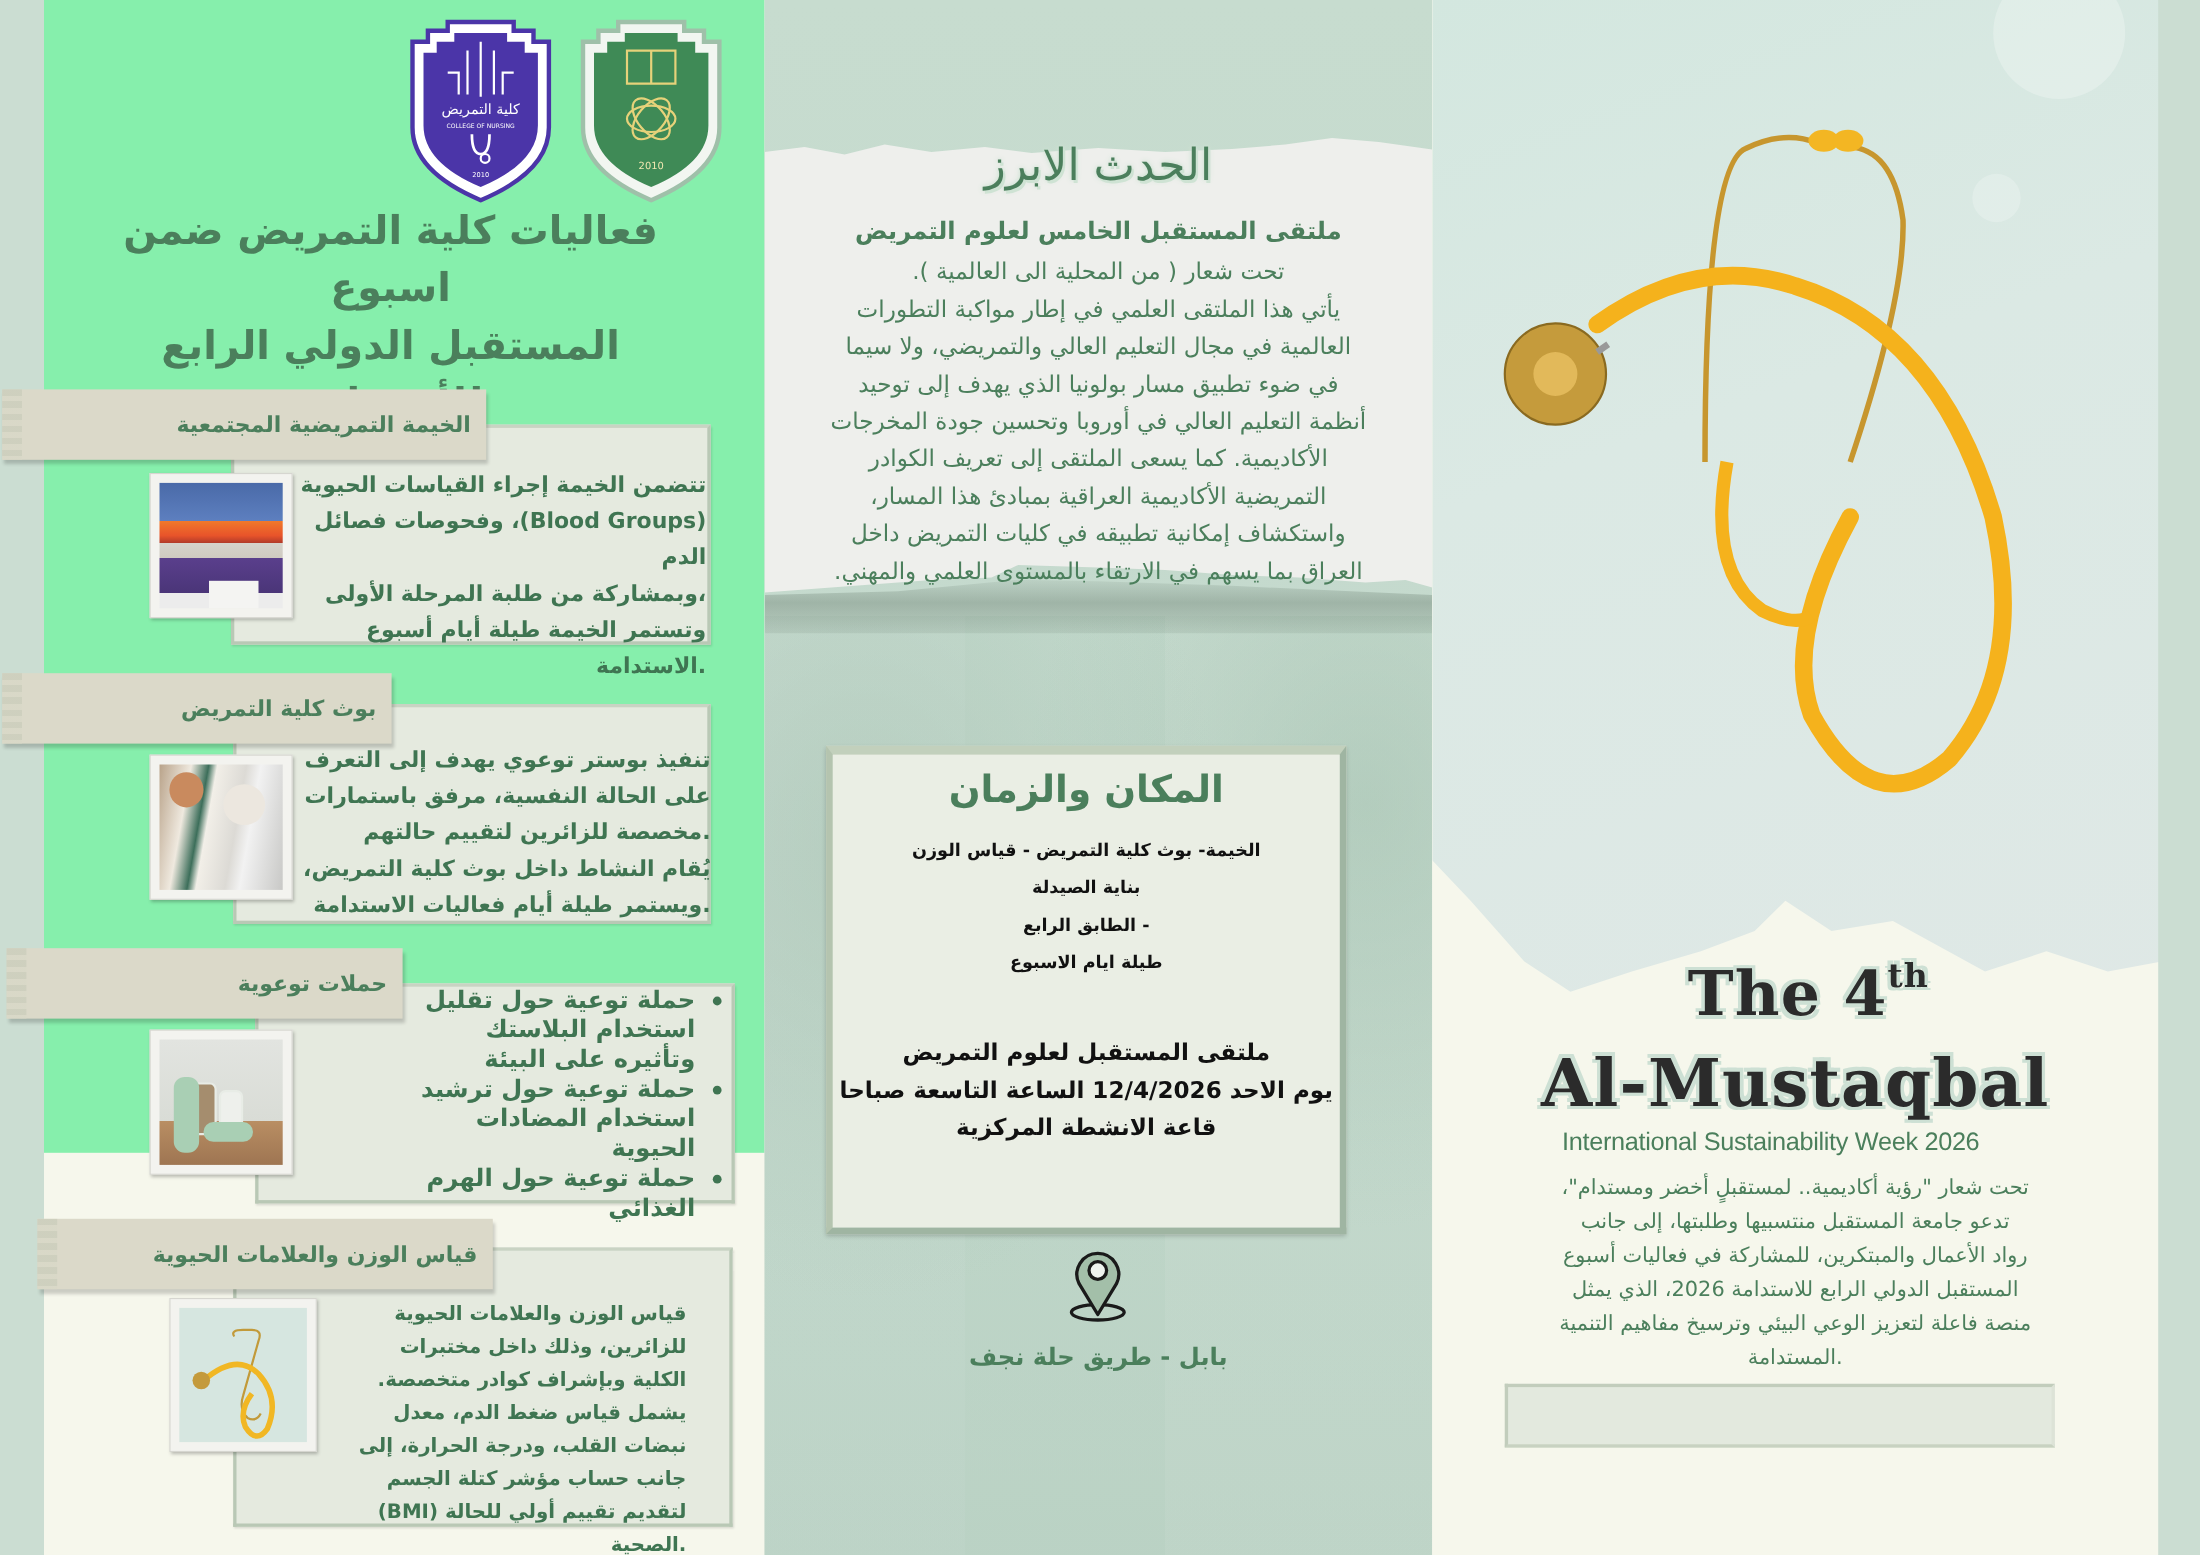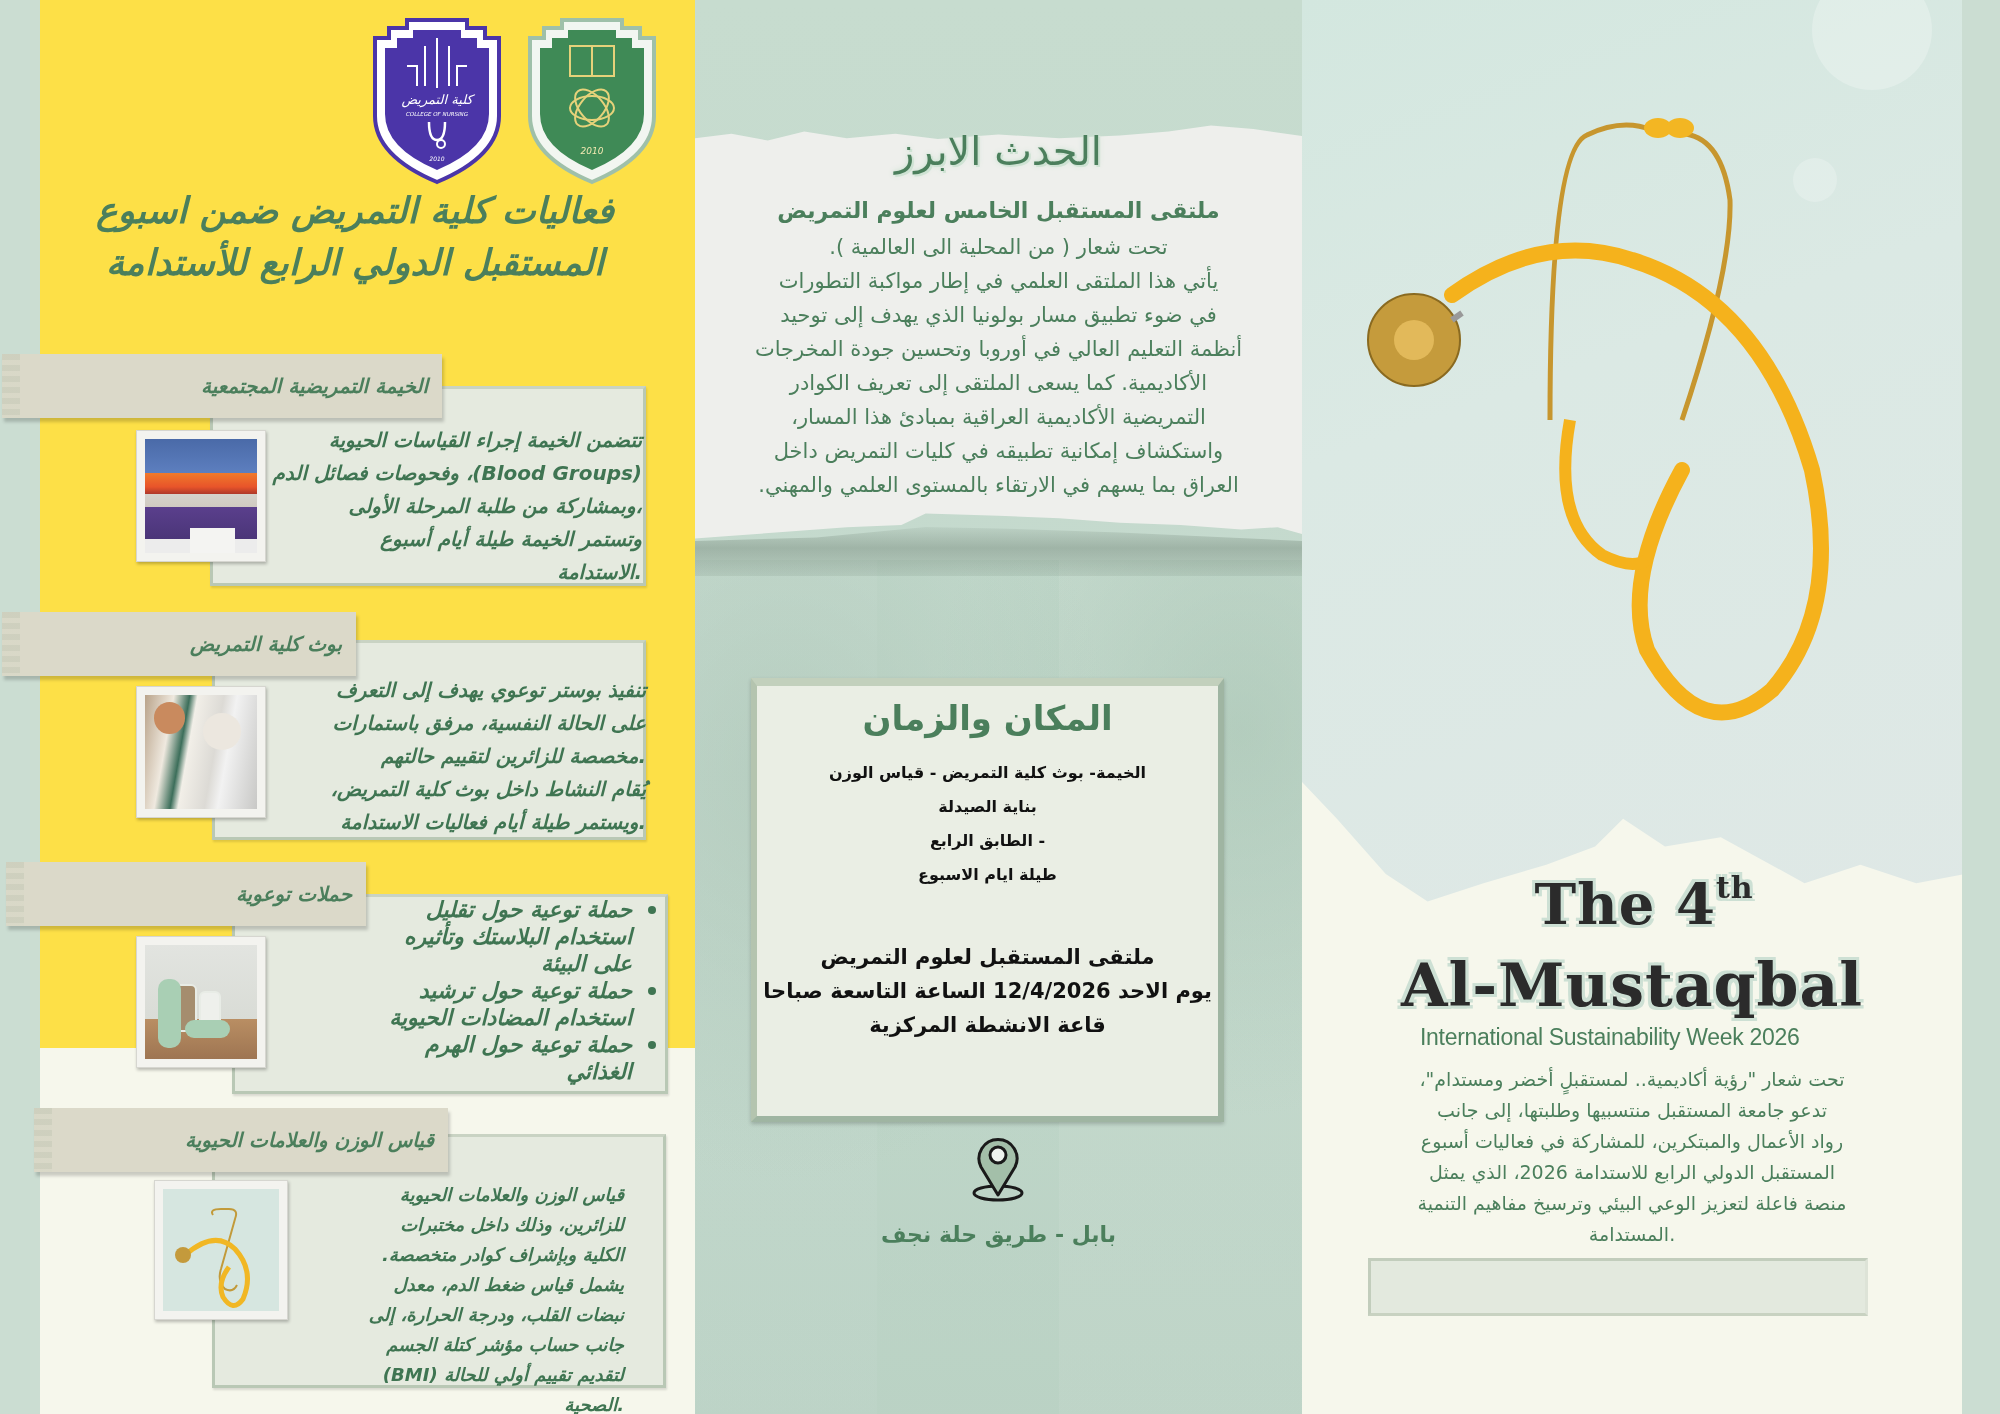--- a/index.html
+++ b/index.html
@@ -6,22 +6,21 @@
   html, body { width: 2000px; height: 1414px; overflow: hidden; }
   body {
     position: relative;
     background: #f6f7ec;
     font-family: "DejaVu Sans", sans-serif;
   }
 
   
   #left-panel {
     position: absolute; left: 0; top: 0; width: 695px; height: 1048px;
-    background: #fde047;
-    font-style: italic;
+    background: #86efac;
   }
   #left-strip {
     position: absolute; left: 0; top: 0; width: 40px; height: 1414px;
     background: #cbddd2;
   }
   .logo {
     position: absolute; width: 140px; height: 170px;
   }
   #main-title {
     position: absolute; left: 60px; top: 185px; width: 590px;
@@ -318,20 +317,21 @@
 <div id="mid-panel">
   <div id="mid-photo-fade"></div>
   <div id="paper-shadow"></div>
   <div id="paper-top"></div>
 
   <div id="highlight-title">الحدث الابرز</div>
   <div id="highlight-subtitle">ملتقى المستقبل الخامس لعلوم التمريض</div>
   <div id="highlight-body">
     <div>تحت شعار  ( من المحلية الى العالمية ).</div>
     <div>يأتي هذا الملتقى العلمي في إطار مواكبة التطورات</div>
+    <div>العالمية في مجال التعليم العالي والتمريضي، ولا سيما</div>
     <div>في ضوء تطبيق مسار بولونيا الذي يهدف إلى توحيد</div>
     <div>أنظمة التعليم العالي في أوروبا وتحسين جودة المخرجات</div>
     <div>الأكاديمية. كما يسعى الملتقى إلى تعريف الكوادر</div>
     <div>التمريضية الأكاديمية العراقية بمبادئ هذا المسار،</div>
     <div>واستكشاف إمكانية تطبيقه في كليات التمريض داخل</div>
     <div>العراق بما يسهم في الارتقاء بالمستوى العلمي والمهني.</div>
   </div>
 
   <div id="venue-box">
     <div id="venue-title">المكان والزمان</div>

